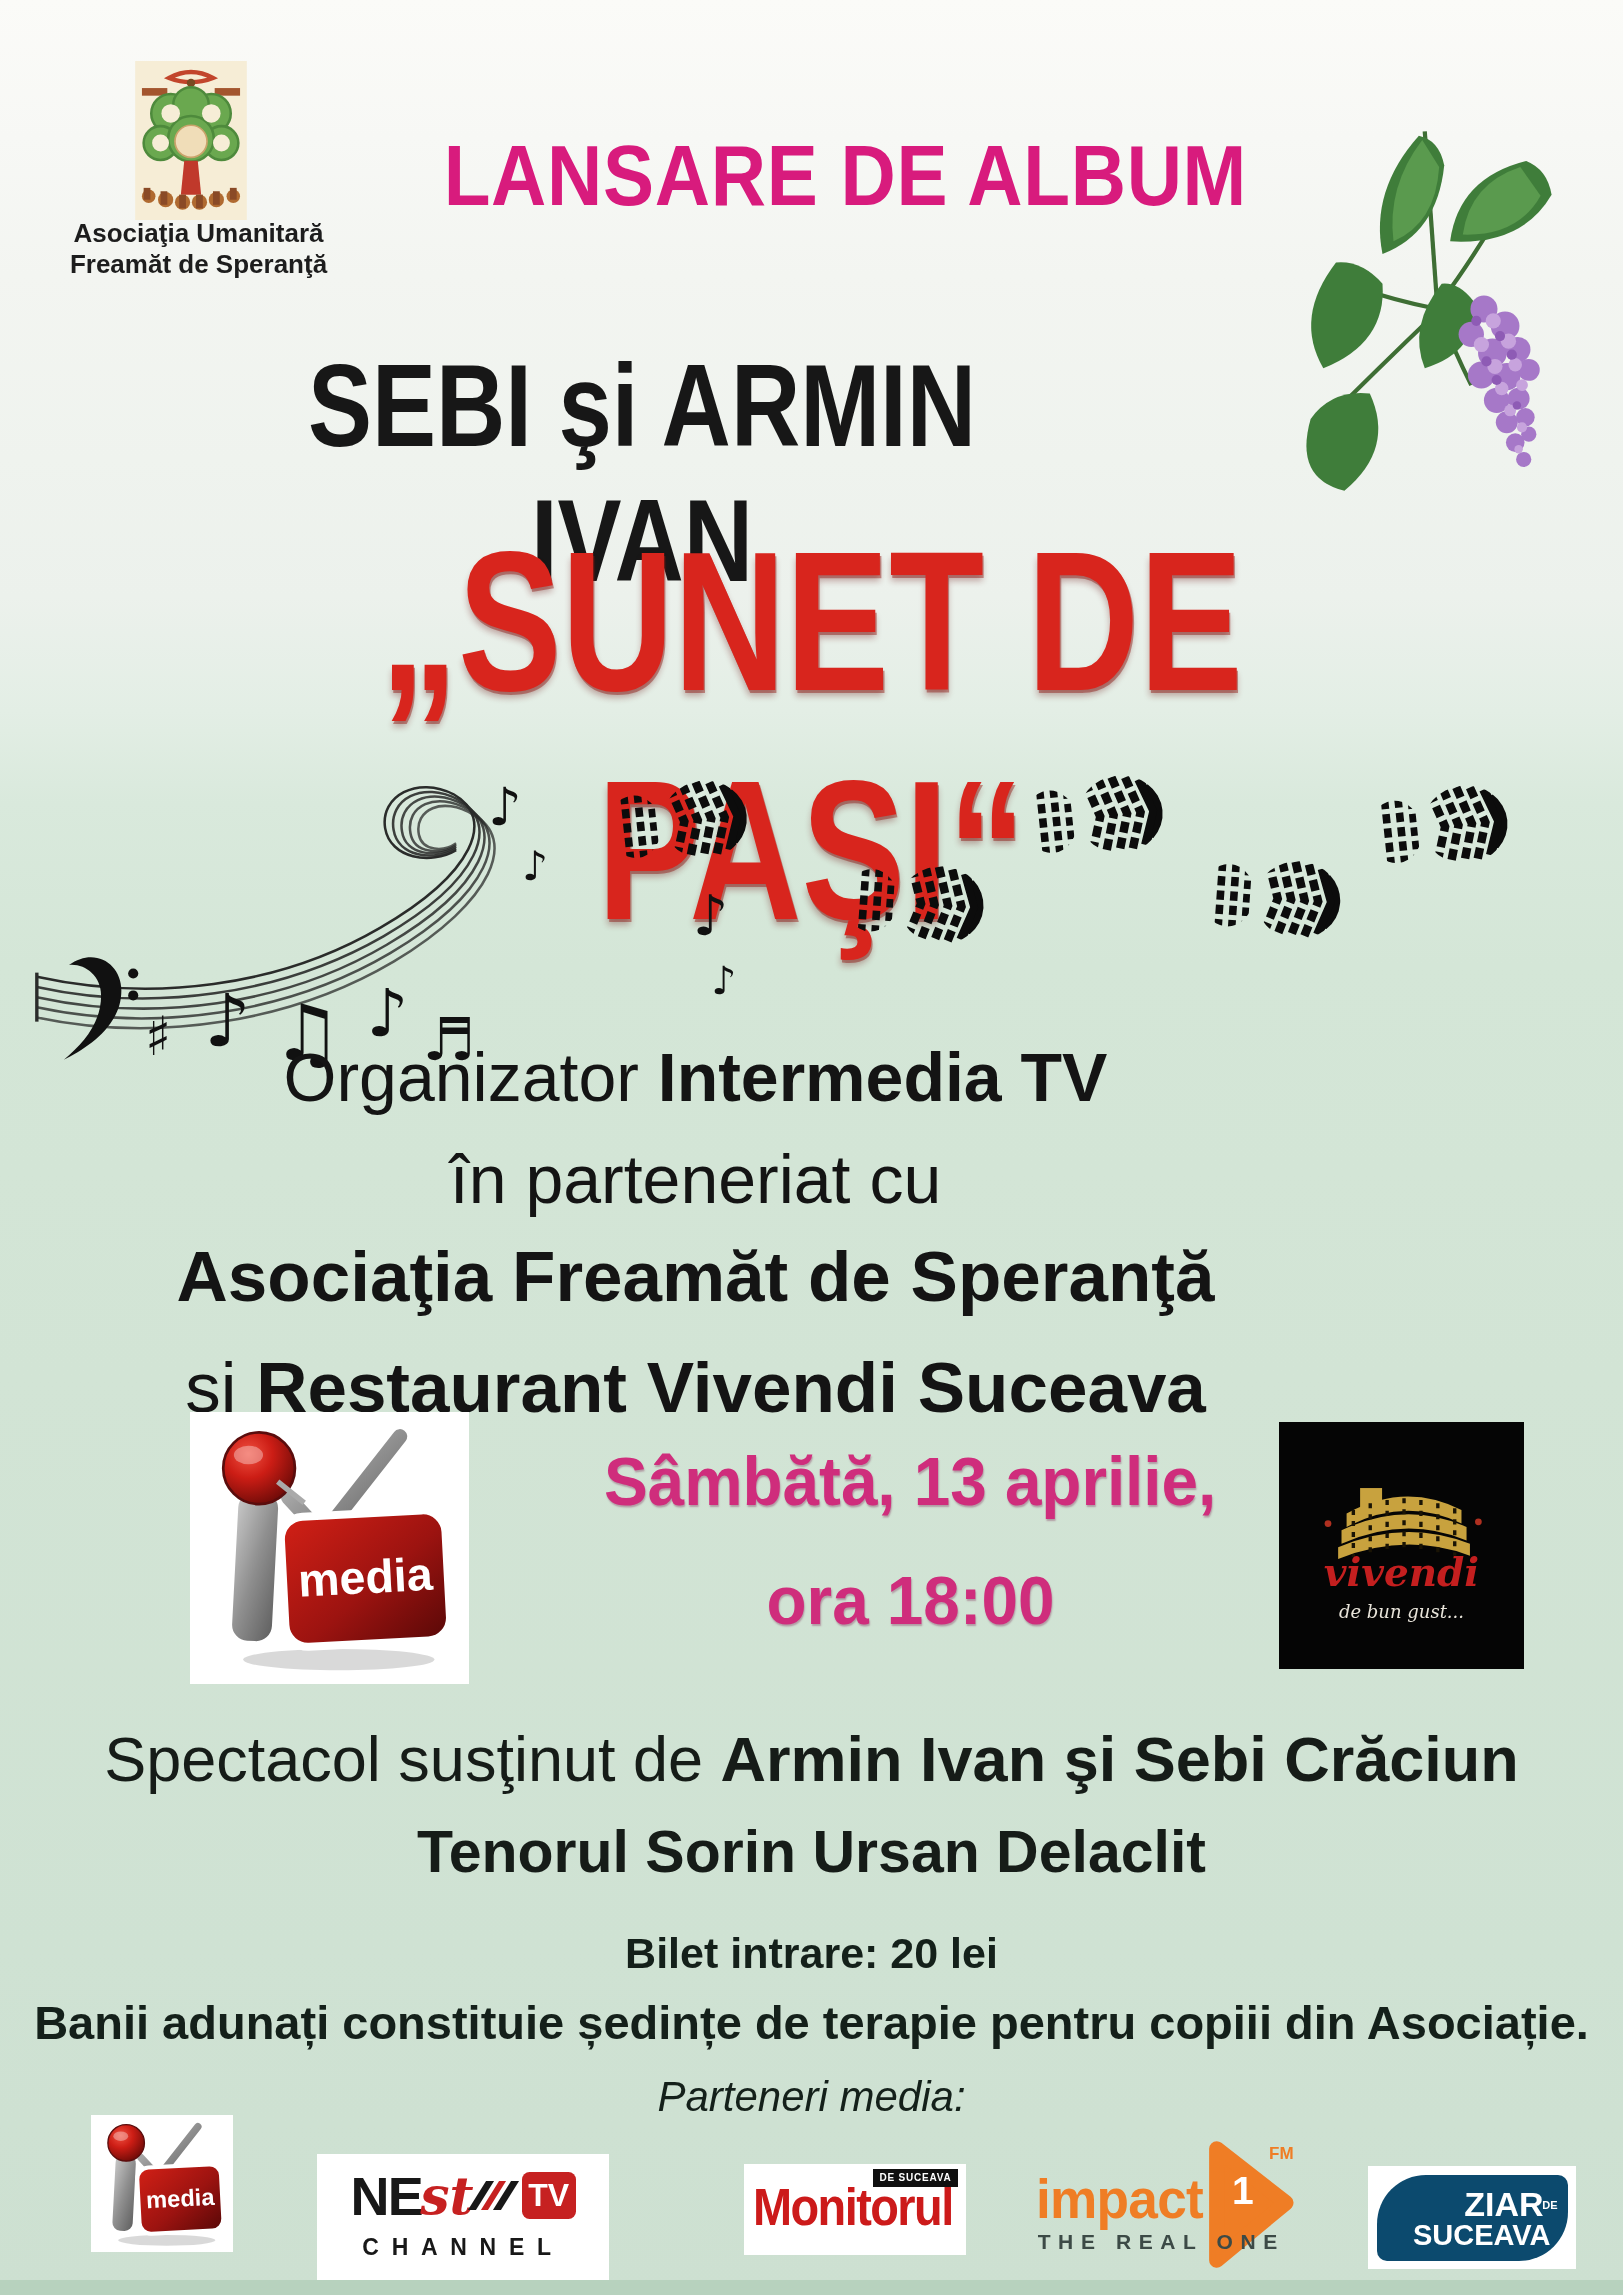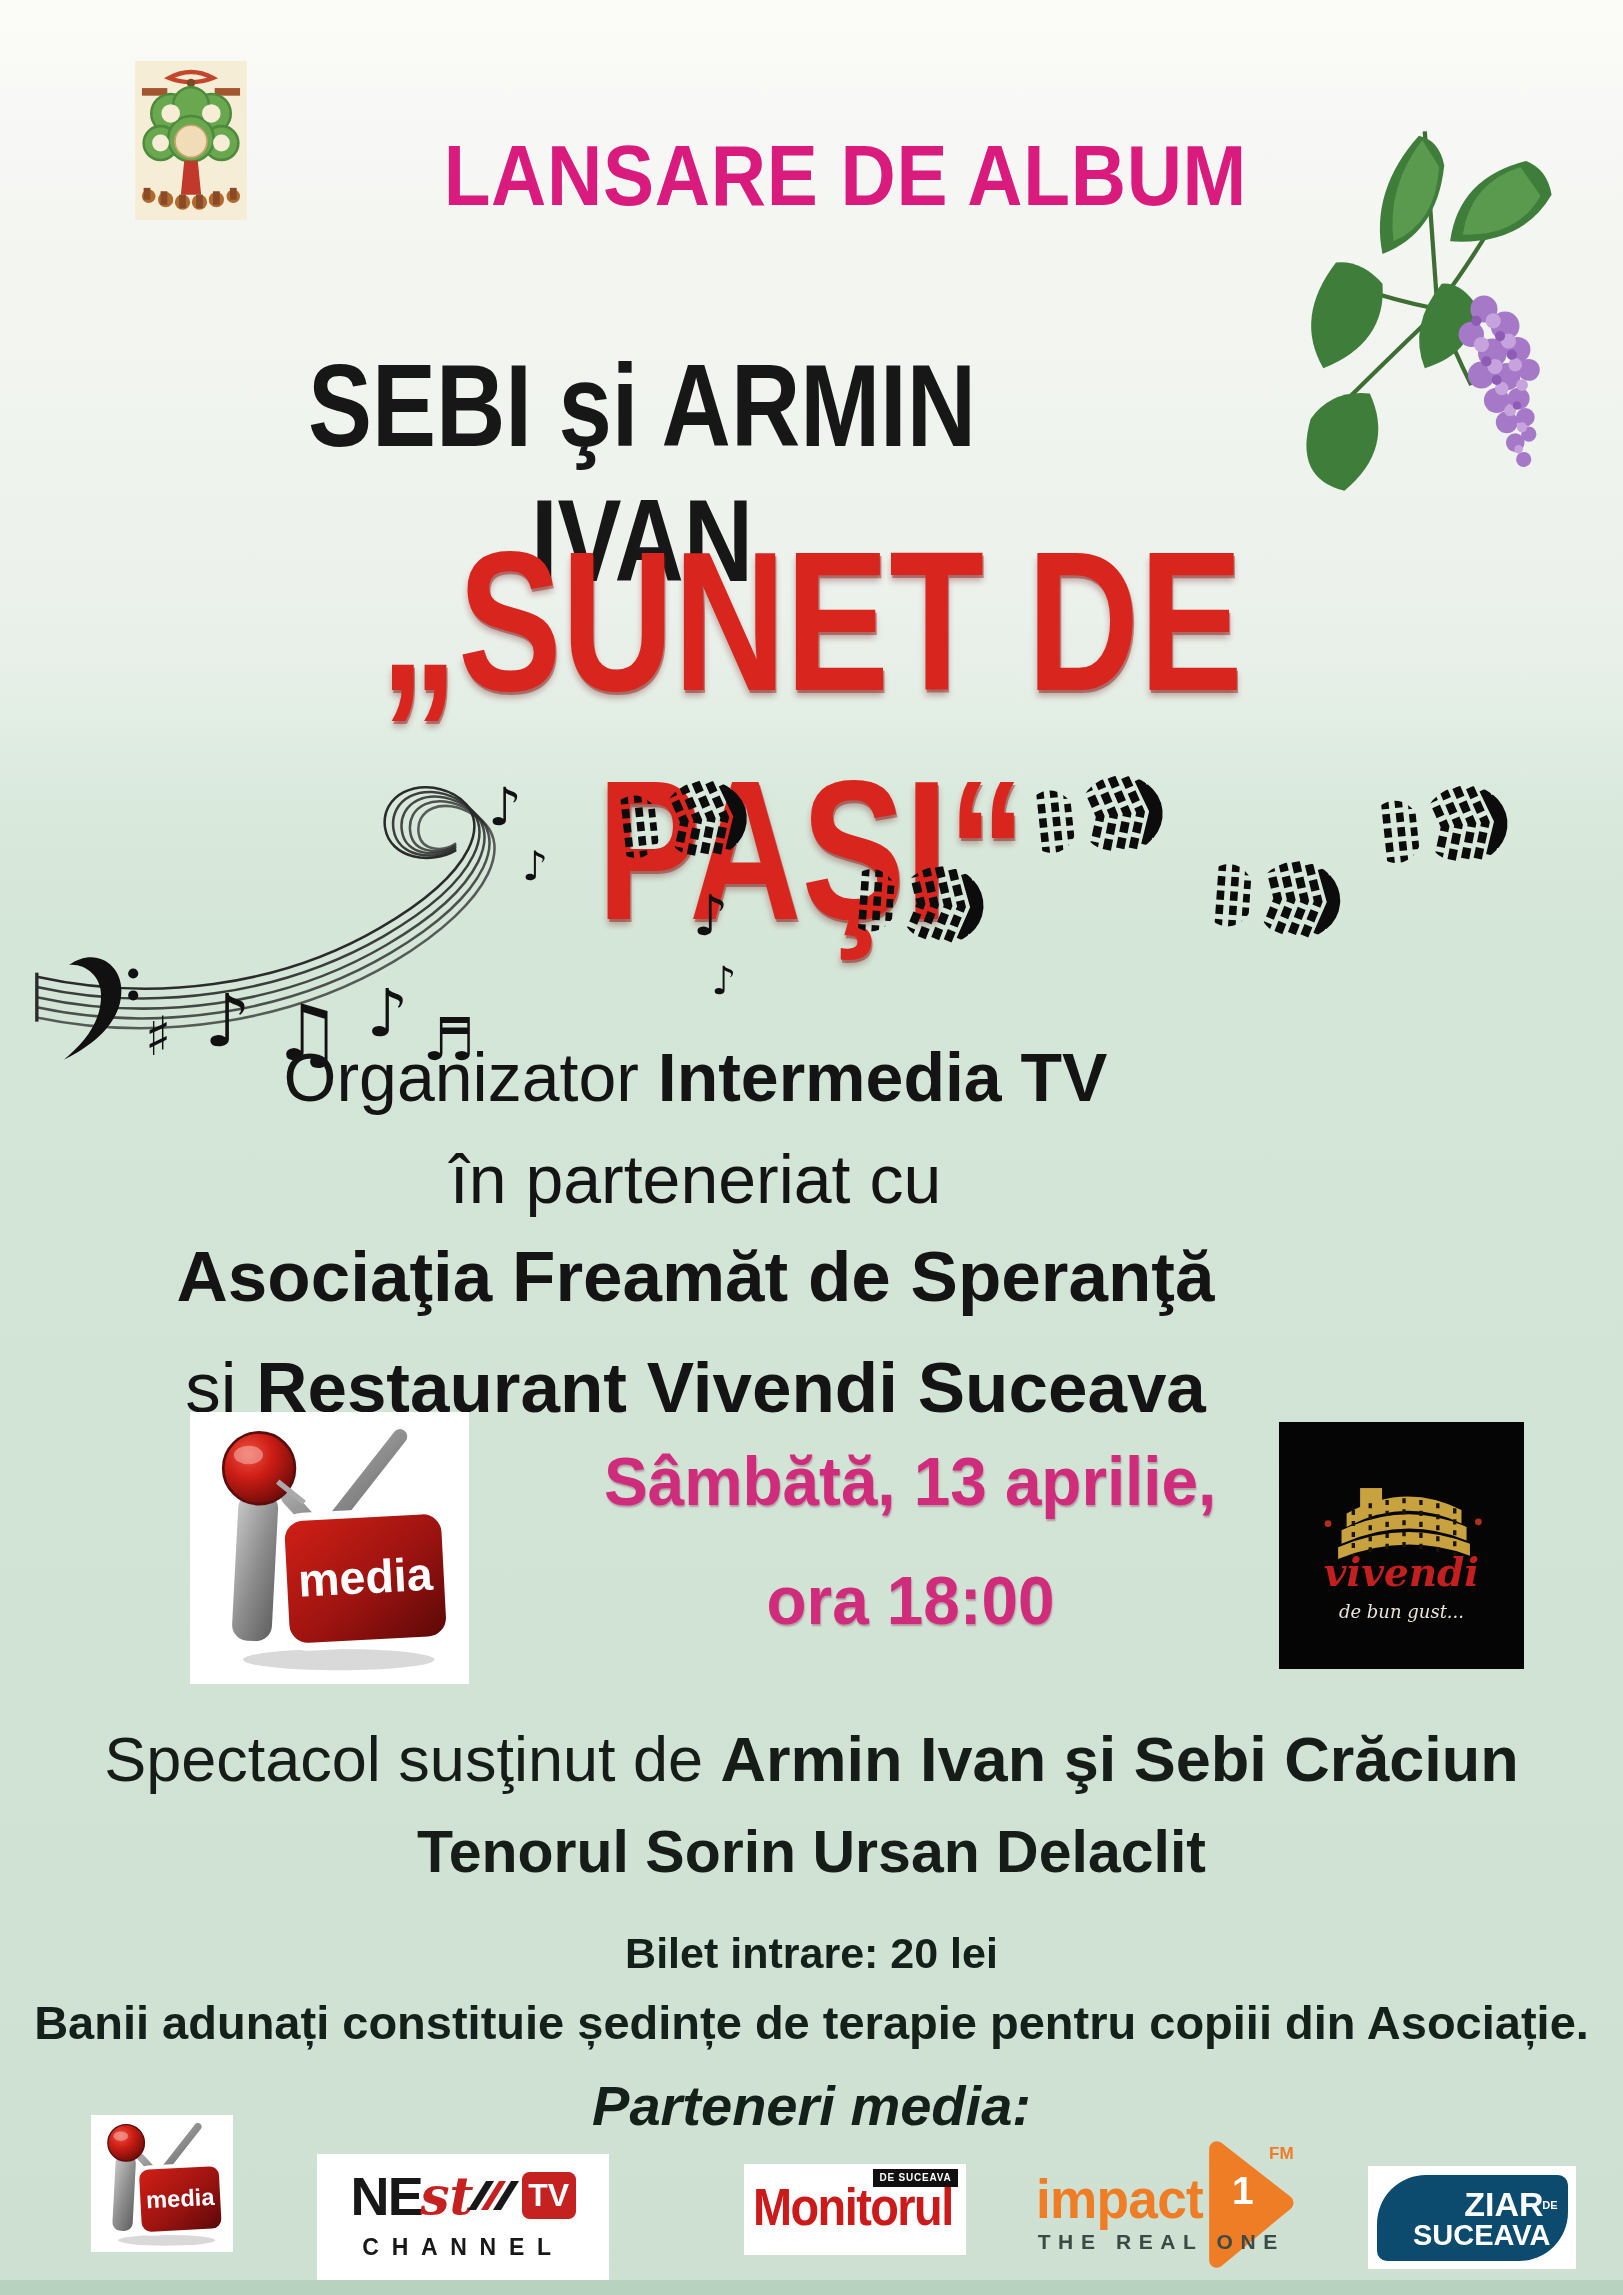--- a/index.html
+++ b/index.html
@@ -43,21 +43,21 @@
   .evtime{left:488px;top:1561px;width:845px;font-size:69px;font-weight:bold;color:#cf2d7c;
     text-shadow:0.8px 1.7px 1.7px rgba(120,25,75,.35);}
   .evdate .sx,.evtime .sx{transform:scaleX(.95);}
 
   
   .show1{left:0;top:1723px;width:1623px;font-size:63px;color:#161c18;}
   .show1 b{font-weight:bold;}
   .show2{left:0;top:1818px;width:1623px;font-size:59px;font-weight:bold;color:#161c18;}
   .ticket{left:0;top:1929px;width:1623px;font-size:43px;font-weight:bold;color:#14201a;}
   .charity{left:0;top:1995px;width:1623px;font-size:47px;font-weight:bold;color:#14201a;}
-  .partners-h{left:0;top:2073px;width:1623px;font-size:56px;font-weight:bold;font-style:italic;color:#14201a;}
+  .partners-h{left:0;top:2073px;width:1623px;font-size:42px;font-weight:normal;font-style:italic;color:#14201a;}
 
   
   .whitebox{background:#fff;}
   .imedia-big{left:190px;top:1412px;width:279px;height:272px;}
   .vivendi{left:1279px;top:1422px;width:245px;height:247px;background:#050505;}
   .viv-name{position:absolute;left:0;top:127px;width:100%;text-align:center;
     font-family:"DejaVu Serif", serif;font-style:italic;font-weight:bold;
     font-size:39px;color:#c41f1f;}
   .viv-tag{position:absolute;left:0;top:179px;width:100%;text-align:center;
     font-family:"DejaVu Serif", serif;font-style:italic;font-size:18px;color:#e8e4da;}
@@ -135,20 +135,24 @@
     </g>
     <g fill="#8a4a26">
       <rect x="10" y="150" width="8" height="14"></rect>
         <rect x="30" y="154" width="8" height="16"></rect>
       <rect x="52" y="158" width="8" height="16"></rect>
         <rect x="72" y="158" width="8" height="16"></rect>
       <rect x="92" y="154" width="8" height="16"></rect>
         <rect x="112" y="150" width="8" height="14"></rect>
     </g>
   </svg>
+  <div class="abs ctr assoc-text">
+    <div>Asociaţia Umanitară</div>
+    <div>Freamăt de Speranţă</div>
+  </div>
 
   <div class="abs ctr lansare">
     <span class="sx">LANSARE DE ALBUM</span>
   </div>
 
   <svg class="abs" style="left:1243px;top:30px;" width="372" height="465" viewBox="0 0 440 550">
     <g stroke="#3e6e34" stroke-width="5" fill="none">
       <path d="M 215 120 Q 225 260 230 330"></path>
       <path d="M 230 330 Q 250 380 270 420"></path>
       <path d="M 120 300 Q 180 320 230 330"></path>

